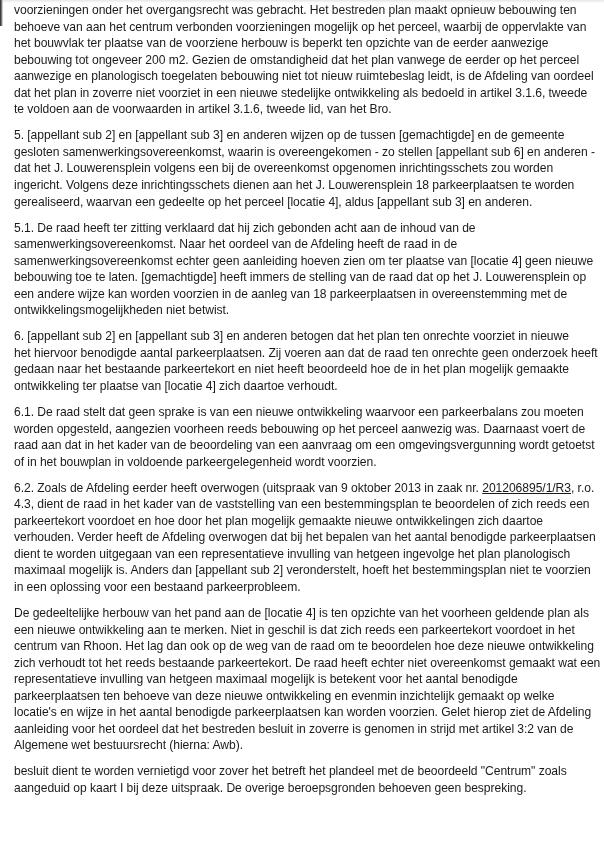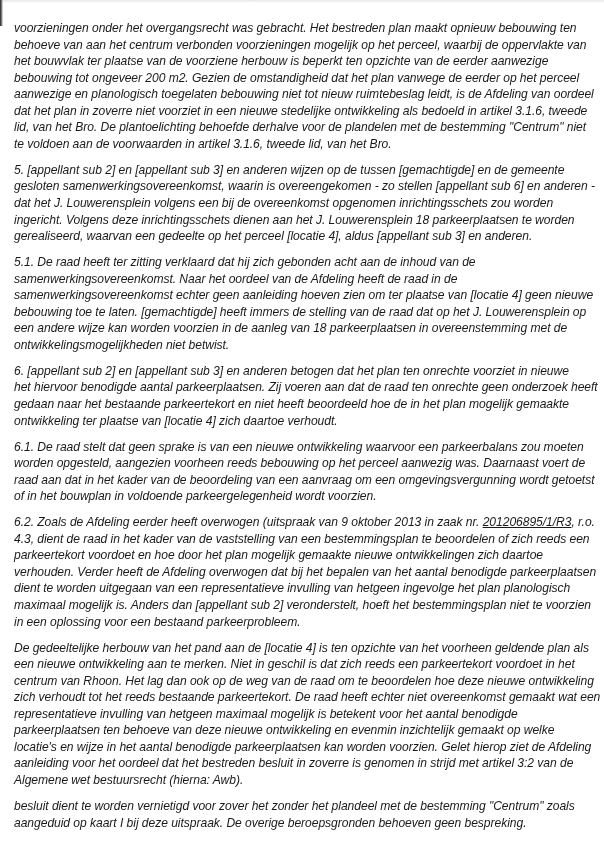--- a/index.html
+++ b/index.html
@@ -12,21 +12,21 @@
   }
   .scan-edge-left {
     position: absolute; left: 0; top: 0; width: 3px; height: 26px;
     background: linear-gradient(to right, #222 0, #888 60%, transparent 100%);
   }
   .scan-edge-top {
     position: absolute; left: 0; top: 0; width: 604px; height: 3px;
     background: linear-gradient(to bottom, #e6e6e6, transparent);
   }
   .page {
-    position: absolute; left: 14px; top: 20px; width: 586px; font-style: italic;
+    position: absolute; left: 14px; top: 2px; width: 586px;
   }
   .line {
     font-size: 12.1px;
     line-height: 16.55px;
     white-space: nowrap;
     letter-spacing: -0.05px;
     height: 16.55px;
   }
   .gap { height: 9.5px; }
   .link { text-decoration: underline; margin-top: 32px; }
@@ -39,21 +39,20 @@
 
 <div class="page">
 
   <div>
     <div class="line">voorzieningen onder het overgangsrecht was gebracht. Het bestreden plan maakt opnieuw bebouwing ten</div>
     <div class="line">behoeve van aan het centrum verbonden voorzieningen mogelijk op het perceel, waarbij de oppervlakte van</div>
     <div class="line">het bouwvlak ter plaatse van de voorziene herbouw is beperkt ten opzichte van de eerder aanwezige</div>
     <div class="line">bebouwing tot ongeveer 200 m2. Gezien de omstandigheid dat het plan vanwege de eerder op het perceel</div>
     <div class="line">aanwezige en planologisch toegelaten bebouwing niet tot nieuw ruimtebeslag leidt, is de Afdeling van oordeel</div>
     <div class="line">dat het plan in zoverre niet voorziet in een nieuwe stedelijke ontwikkeling als bedoeld in artikel 3.1.6, tweede</div>
-    <div class="line">lid, van het Bro. De plantoelichting behoefde derhalve voor de plandelen met de bestemming "Centrum" niet</div>
     <div class="line">te voldoen aan de voorwaarden in artikel 3.1.6, tweede lid, van het Bro.</div>
   </div>
   <div class="gap"></div>
 
   <div>
     <div class="line">5. [appellant sub 2] en [appellant sub 3] en anderen wijzen op de tussen [gemachtigde] en de gemeente</div>
     <div class="line">gesloten samenwerkingsovereenkomst, waarin is overeengekomen - zo stellen [appellant sub 6] en anderen -</div>
     <div class="line">dat het J. Louwerensplein volgens een bij de overeenkomst opgenomen inrichtingsschets zou worden</div>
     <div class="line">ingericht. Volgens deze inrichtingsschets dienen aan het J. Louwerensplein 18 parkeerplaatsen te worden</div>
     <div class="line">gerealiseerd, waarvan een gedeelte op het perceel [locatie 4], aldus [appellant sub 3] en anderen.</div>
@@ -104,17 +103,17 @@
     <div class="line">zich verhoudt tot het reeds bestaande parkeertekort. De raad heeft echter niet overeenkomst gemaakt wat een</div>
     <div class="line">representatieve invulling van hetgeen maximaal mogelijk is betekent voor het aantal benodigde</div>
     <div class="line">parkeerplaatsen ten behoeve van deze nieuwe ontwikkeling en evenmin inzichtelijk gemaakt op welke</div>
     <div class="line">locatie's en wijze in het aantal benodigde parkeerplaatsen kan worden voorzien. Gelet hierop ziet de Afdeling</div>
     <div class="line">aanleiding voor het oordeel dat het bestreden besluit in zoverre is genomen in strijd met artikel 3:2 van de</div>
     <div class="line">Algemene wet bestuursrecht (hierna: Awb).</div>
   </div>
   <div class="gap"></div>
 
   <div>
-    <div class="line">besluit dient te worden vernietigd voor zover het zonder het plandeel met de bestemming "Centrum" zoals</div>
+    <div class="line">besluit dient te worden vernietigd voor zover het betreft het plandeel met de beoordeeld "Centrum" zoals</div>
     <div class="line">aangeduid op kaart I bij deze uitspraak. De overige beroepsgronden behoeven geen bespreking.</div>
   </div>
 
 </div>
 
 </body></html>

